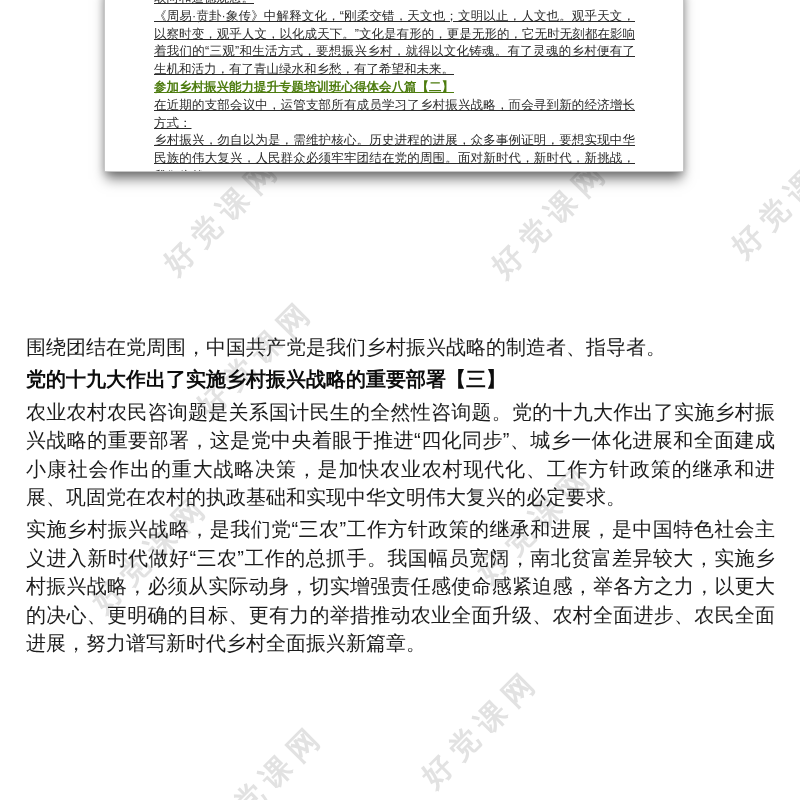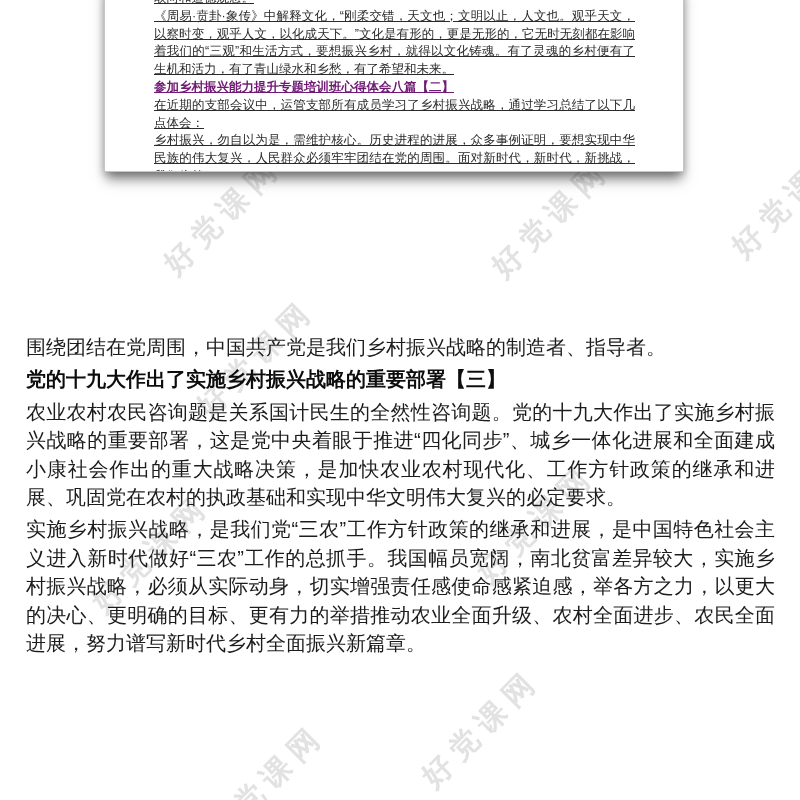--- a/index.html
+++ b/index.html
@@ -43,21 +43,21 @@
   }
   .preview-card p {
     margin: 0;
     font-size: 12.5px;
     line-height: 17.8px;
     color: #2b2b2b;
     text-align: justify;
     text-justify: inter-ideograph;
     text-decoration: underline;
   }
-  .preview-card p.bold { font-weight: bold; color: #701a75; }
+  .preview-card p.bold { font-weight: bold; color: #4d7c0f; }
 
   
   .article {
     position: absolute;
     left: 22px;
     top: 329px;
     width: 757px;
     z-index: 1;
   }
   .article p {
@@ -83,21 +83,21 @@
     <span class="wm" style="left:75px;  top:533px;">好党课网</span>
     <span class="wm" style="left:460px; top:503px;">好党课网</span>
     <span class="wm" style="left:405px; top:708px;">好党课网</span>
     <span class="wm" style="left:190px; top:763px;">好党课网</span>
   </div>
 
   <div class="preview-card">
     <p>取向和道德观念。</p>
     <p>《周易·贲卦·象传》中解释文化，“刚柔交错，天文也；文明以止，人文也。观乎天文，以察时变，观乎人文，以化成天下。”文化是有形的，更是无形的，它无时无刻都在影响着我们的“三观”和生活方式，要想振兴乡村，就得以文化铸魂。有了灵魂的乡村便有了生机和活力，有了青山绿水和乡愁，有了希望和未来。</p>
     <p class="bold">参加乡村振兴能力提升专题培训班心得体会八篇【二】</p>
-    <p>在近期的支部会议中，运管支部所有成员学习了乡村振兴战略，通过学习总结了以下几点体会：</p>
+    <p>在近期的支部会议中，运管支部所有成员学习了乡村振兴战略，而会寻到新的经济增长方式：</p>
     <p>乡村振兴，勿自以为是，需维护核心。历史进程的进展，众多事例证明，要想实现中华民族的伟大复兴，人民群众必须牢牢团结在党的周围。面对新时代，新时代，新挑战，我们依然</p>
   </div>
 
   <div class="article">
     <p>围绕团结在党周围，中国共产党是我们乡村振兴战略的制造者、指导者。</p>
     <p class="bold">党的十九大作出了实施乡村振兴战略的重要部署【三】</p>
     <p>农业农村农民咨询题是关系国计民生的全然性咨询题。党的十九大作出了实施乡村振兴战略的重要部署，这是党中央着眼于推进“四化同步”、城乡一体化进展和全面建成小康社会作出的重大战略决策，是加快农业农村现代化、工作方针政策的继承和进展、巩固党在农村的执政基础和实现中华文明伟大复兴的必定要求。</p>
     <p>实施乡村振兴战略，是我们党“三农”工作方针政策的继承和进展，是中国特色社会主义进入新时代做好“三农”工作的总抓手。我国幅员宽阔，南北贫富差异较大，实施乡村振兴战略，必须从实际动身，切实增强责任感使命感紧迫感，举各方之力，以更大的决心、更明确的目标、更有力的举措推动农业全面升级、农村全面进步、农民全面进展，努力谱写新时代乡村全面振兴新篇章。</p>
 
   </div>

